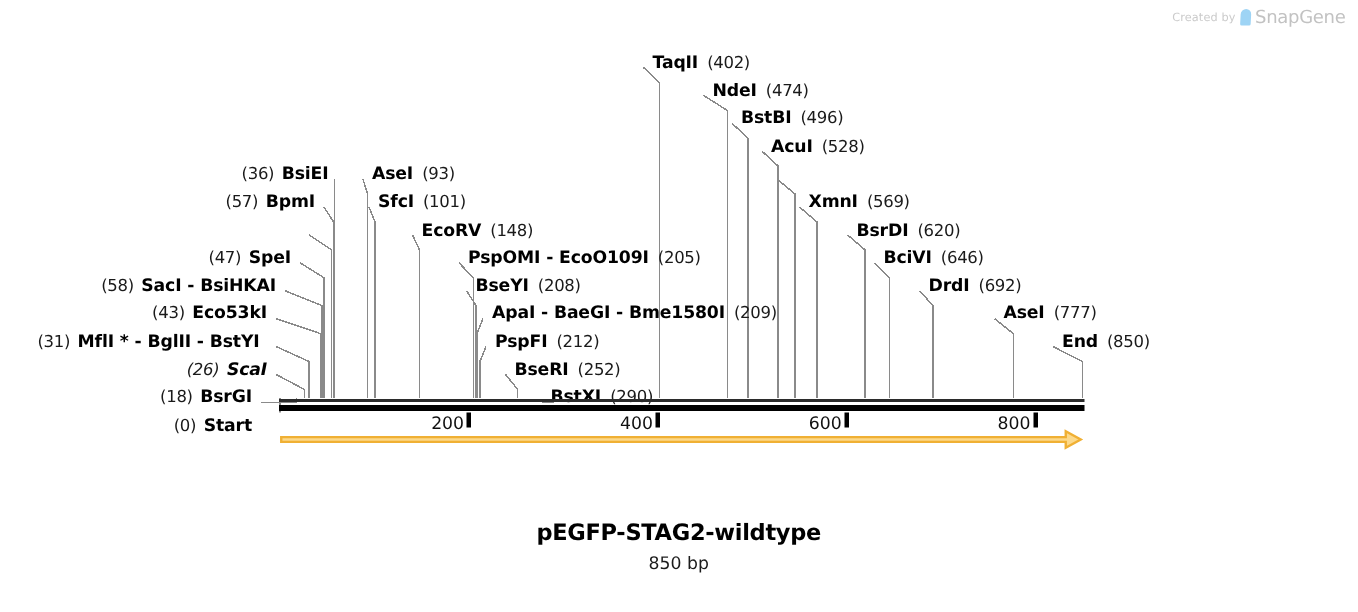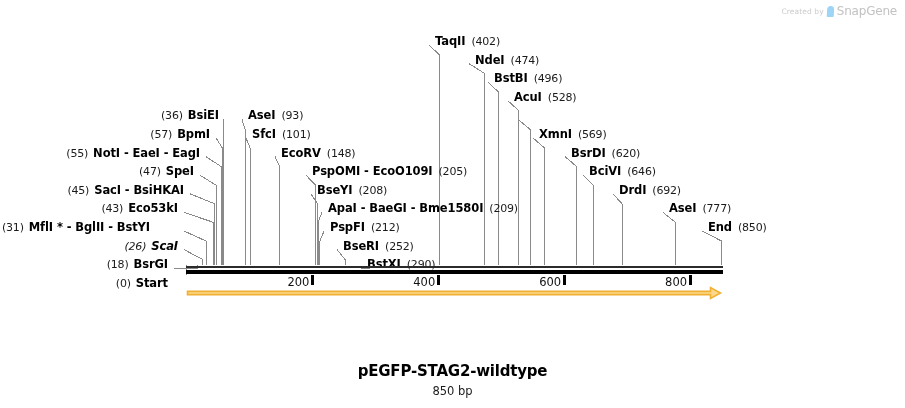--- a/index.html
+++ b/index.html
@@ -129,25 +129,24 @@
       <path d="M 583.00 175.20 L 593.10 185.20 L 593.10 265.00" stroke="#8a8a8a" stroke-width="1" fill="none" shape-rendering="crispEdges"></path>
       <path d="M 613.00 193.80 L 622.05 203.80 L 622.05 265.00" stroke="#8a8a8a" stroke-width="1" fill="none" shape-rendering="crispEdges"></path>
       <path d="M 663.00 212.40 L 675.55 222.40 L 675.55 265.00" stroke="#8a8a8a" stroke-width="1" fill="none" shape-rendering="crispEdges"></path>
       <path d="M 702.00 231.00 L 721.50 241.00 L 721.50 265.00" stroke="#8a8a8a" stroke-width="1" fill="none" shape-rendering="crispEdges"></path>
     </svg>
 
   <div id="labels">
       <div class="site-label lead-pos" style="right: 737px; text-align: right; top: 274.8px;"><span class="pos">(0)</span><span class="names italic">Start</span></div>
       <div class="site-label lead-pos" style="right: 737px; text-align: right; top: 256.2px;"><span class="pos">(18)</span><span class="names">BsrGI</span></div>
       <div class="site-label lead-pos" style="right: 727px; text-align: right; top: 237.6px; font-style: italic;"><span class="pos">(26)</span><span class="names">ScaI</span></div>
-      <div class="site-label lead-pos" style="right: 755px; text-align: center; top: 219px;"><span class="pos">(31)</span><span class="names">MflI * - BglII  - BstYI</span></div>
+      <div class="site-label lead-pos" style="right: 732px; text-align: center; top: 219px;"><span class="pos">(31)</span><span class="names">MflI * - BglII  - BstYI</span></div>
       <div class="site-label lead-pos" style="right: 727px; text-align: right; top: 200.4px;"><span class="pos">(43)</span><span class="names">Eco53kI</span></div>
-      <div class="site-label lead-pos" style="right: 721px; text-align: right; top: 181.8px;"><span class="pos">(45)</span><span class="names">SacI  - BsiHKAI</span></div>
+      <div class="site-label lead-pos" style="right: 721px; text-align: right; top: 181.8px;"><span class="pos">(58)</span><span class="names">SacI  - BsiHKAI</span></div>
       <div class="site-label lead-pos" style="right: 711px; text-align: right; top: 163.2px;"><span class="pos">(47)</span><span class="names">SpeI</span></div>
-      <div class="site-label lead-pos" style="right: 705px; text-align: right; top: 144.6px;"><span class="pos">(55)</span><span class="names">NotI  - EaeI  - EagI</span></div>
       <div class="site-label lead-pos" style="right: 695px; text-align: right; top: 126px;"><span class="pos">(57)</span><span class="names">BpmI</span></div>
       <div class="site-label lead-pos" style="right: 686px; text-align: right; top: 107.4px;"><span class="pos">(36)</span><span class="names">BsiEI</span></div>
       <div class="site-label trail-pos" style="left: 248px; top: 107.4px;"><span class="names">AseI</span><span class="pos">(93)</span></div>
       <div class="site-label trail-pos" style="left: 252px; top: 126px;"><span class="names">SfcI</span><span class="pos">(101)</span></div>
       <div class="site-label trail-pos" style="left: 281px; top: 144.6px;"><span class="names">EcoRV</span><span class="pos">(148)</span></div>
       <div class="site-label trail-pos" style="left: 312px; top: 163.2px;"><span class="names">PspOMI  - EcoO109I</span><span class="pos">(205)</span></div>
       <div class="site-label trail-pos" style="left: 317px; top: 181.8px;"><span class="names">BseYI</span><span class="pos">(208)</span></div>
       <div class="site-label trail-pos" style="left: 328px; top: 200.4px;"><span class="names">ApaI  - BaeGI  - Bme1580I</span><span class="pos">(209)</span></div>
       <div class="site-label trail-pos" style="left: 330px; top: 219px;"><span class="names">PspFI</span><span class="pos">(212)</span></div>
       <div class="site-label trail-pos" style="left: 343px; top: 237.6px;"><span class="names">BseRI</span><span class="pos">(252)</span></div>
@@ -174,18 +173,18 @@
       <div class="tick" style="left: 563.147px; top: 275px; width: 3px; height: 10px;"></div>
       <div class="tick-label" style="left: 516.147px; top: 275px; width: 45px;">600</div>
       <div class="tick" style="left: 689.029px; top: 275px; width: 3px; height: 10px;"></div>
       <div class="tick-label" style="left: 642.029px; top: 275px; width: 45px;">800</div>
     </div>
 
   <svg id="feature-arrow" width="560" height="20" viewBox="0 0 560 20" style="left:175px;top:283px;">
       <polygon points="12.50,8.40 535.50,8.40 535.50,4.50 545.50,10.00 535.50,15.50 535.50,11.60 12.50,11.60" fill="#fcd98a" stroke="#f0b034" stroke-width="1.6" stroke-linejoin="miter"></polygon>
     </svg>
 
-  <div id="title-block" style="top:362px;text-align:center;">
+  <div id="title-block" style="top:346px;text-align:center;">
     <div id="plasmid-title">pEGFP-STAG2-wildtype</div>
     <div id="plasmid-size">850 bp</div>
   </div>
 
 </div>
 
 </body></html>

